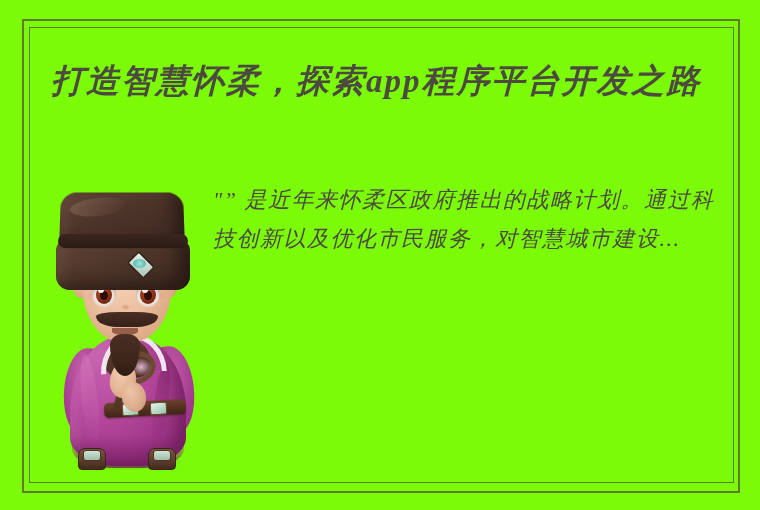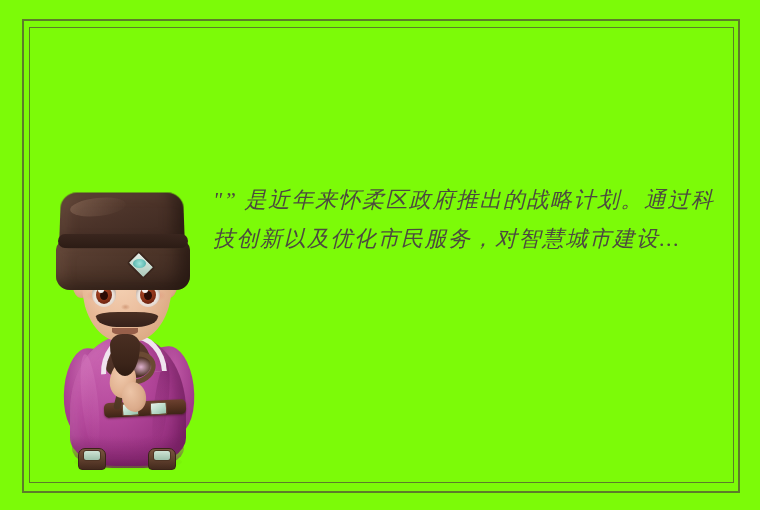--- a/index.html
+++ b/index.html
@@ -371,20 +371,21 @@
   }
 </style>
 </head>
 <body>
 
 <div id="card">
 
   <div class="frame-outer"></div>
   <div class="frame-inner"></div>
 
+  <div id="title">打造智慧怀柔，探索app程序平台开发之路</div>
 
   <div id="summary">"” 是近年来怀柔区政府推出的战略计划。通过科技创新以及优化市民服务，对智慧城市建设...</div>
 
   <div id="character">
 
     <div class="shadow"></div>
 
     <div class="sleeve-l"></div>
     <div class="sleeve-r"></div>
     <div class="robe"></div>

